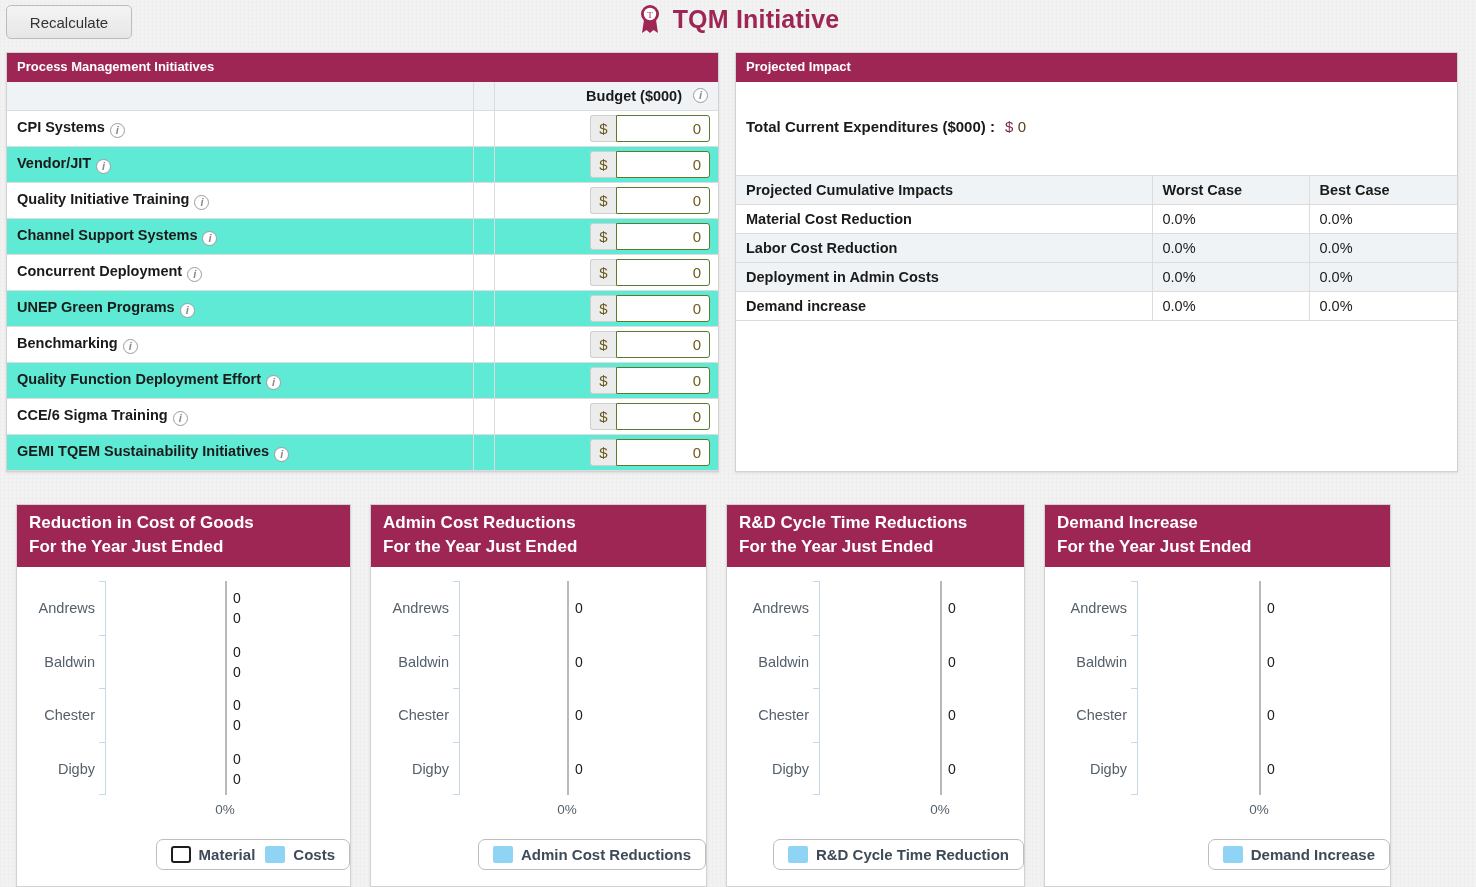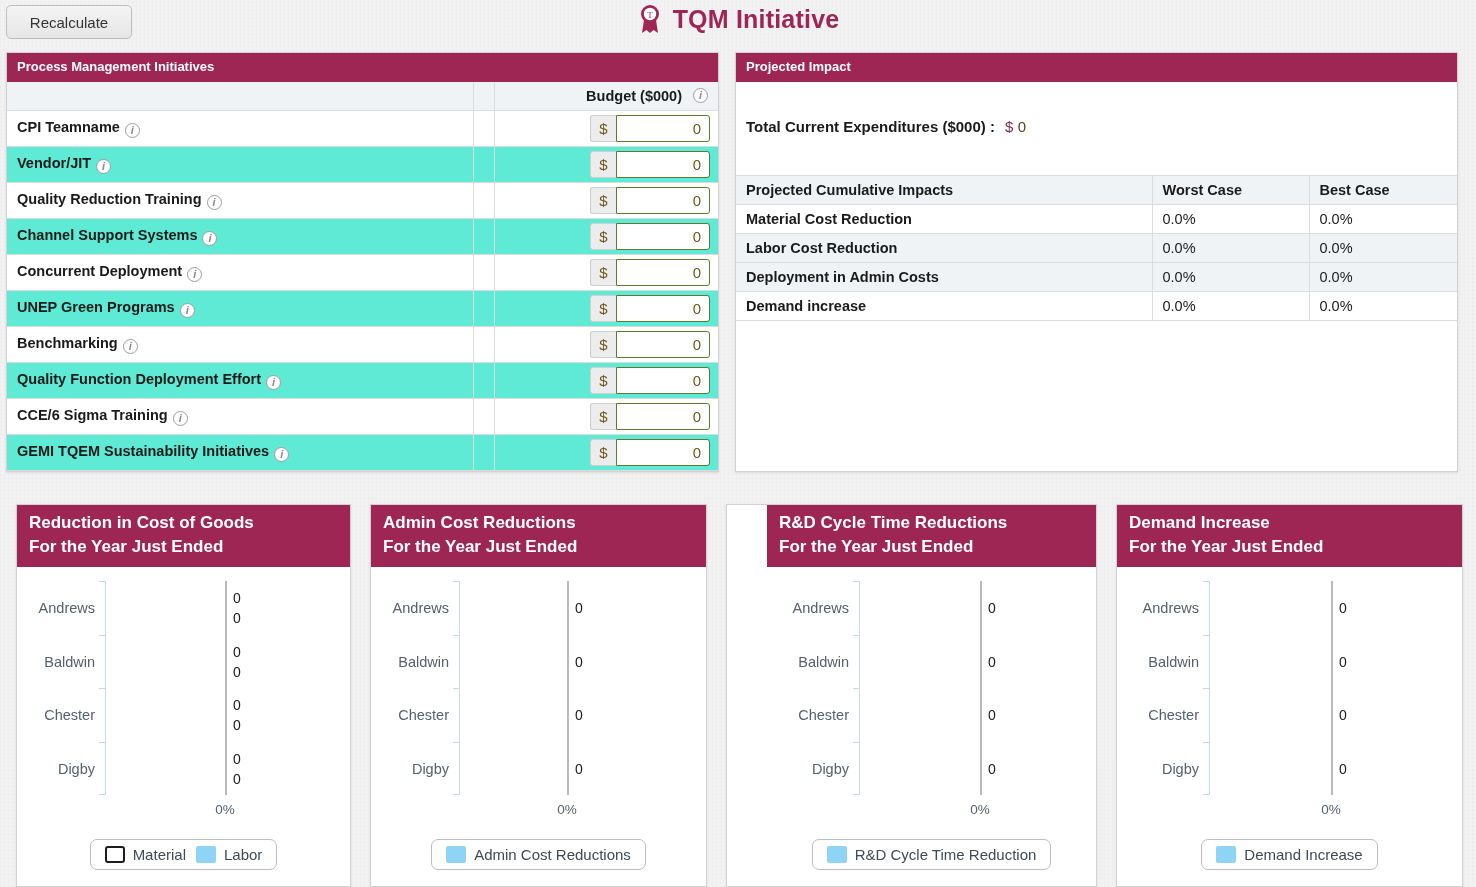--- a/index.html
+++ b/index.html
@@ -180,21 +180,21 @@
     flex: 0 0 auto;
     background: #fff;
     border: 1px solid #d2d2d2;
     box-shadow: 0 1px 2px rgba(0,0,0,0.10);
     height: 383px;
     display: flex;
     flex-direction: column;
   }
   .cw-1 { width: 335px; }
   .cw-2 { width: 337px; }
-  .cw-3 { width: 371px; padding-left: 40px; }
+  .cw-3 { width: 299px; }
   .cw-4 { width: 347px; }
 
   .chart-head {
     background: #9e2655;
     color: #fff;
     font-weight: bold;
     font-size: 17px;
     line-height: 1.42;
     padding: 6px 12px 8px 12px;
   }
@@ -238,21 +238,22 @@
   .axis-zero {
     position: absolute;
     transform: translateX(-50%);
     font-size: 13.5px;
     color: #55606b;
   }
   .legend {
     position: absolute;
     left: 0; right: 0;
     display: flex;
-    justify-content: center;
+    justify-content: flex-end;
+    font-weight: bold;
   }
   .legend-box {
     border: 1px solid #bdbdbd;
     border-radius: 7px;
     background: #fff;
     padding: 6px 14px;
     display: flex;
     align-items: center;
     gap: 10px;
     font-size: 15px;
@@ -295,41 +296,41 @@
       <tbody id="pm-body">
           <tr class="hdr">
             <td class="c-label"></td>
             <td class="c-mid"></td>
             <td class="c-in"><span class="hdr-budget">
                 <span>Budget ($000)</span>
                 <span class="info-icon">i</span>
               </span></td>
           </tr>
           <tr>
-            <td class="c-label"><span>CPI Teamname</span><span class="info-icon">i</span></td>
+            <td class="c-label"><span>CPI Systems</span><span class="info-icon">i</span></td>
             <td class="c-mid"></td>
             <td class="c-in">
               <span class="inputcell">
                 <span class="dollar">$</span>
                 <input class="numin" type="text" value="0" style="">
               </span>
             </td>
           </tr>
           <tr class="alt">
             <td class="c-label"><span>Vendor/JIT</span><span class="info-icon">i</span></td>
             <td class="c-mid"></td>
             <td class="c-in">
               <span class="inputcell">
                 <span class="dollar">$</span>
                 <input class="numin" type="text" value="0" style="">
               </span>
             </td>
           </tr>
           <tr>
-            <td class="c-label"><span>Quality Reduction Training</span><span class="info-icon">i</span></td>
+            <td class="c-label"><span>Quality Initiative Training</span><span class="info-icon">i</span></td>
             <td class="c-mid"></td>
             <td class="c-in">
               <span class="inputcell">
                 <span class="dollar">$</span>
                 <input class="numin" type="text" value="0" style="">
               </span>
             </td>
           </tr>
           <tr class="alt">
             <td class="c-label"><span>Channel Support Systems</span><span class="info-icon">i</span></td>
@@ -479,21 +480,21 @@
           <div class="axis-zero" style="left:208px; bottom:-4px">0%</div>
         </div>
         <div class="legend" style="top:272px">
           <div class="legend-box">
             <span class="lg-item">
               <span class="sw sw-material"></span>
               <span>Material</span>
             </span>
             <span class="lg-item">
               <span class="sw sw-blue"></span>
-              <span>Labor</span>
+              <span>Costs</span>
             </span>
           </div>
         </div>
       </div>
     </div>
     <div class="chart-panel cw-2">
       <div class="chart-head">
         <div>Admin Cost Reductions</div>
         <div>For the Year Just Ended</div>
       </div>

